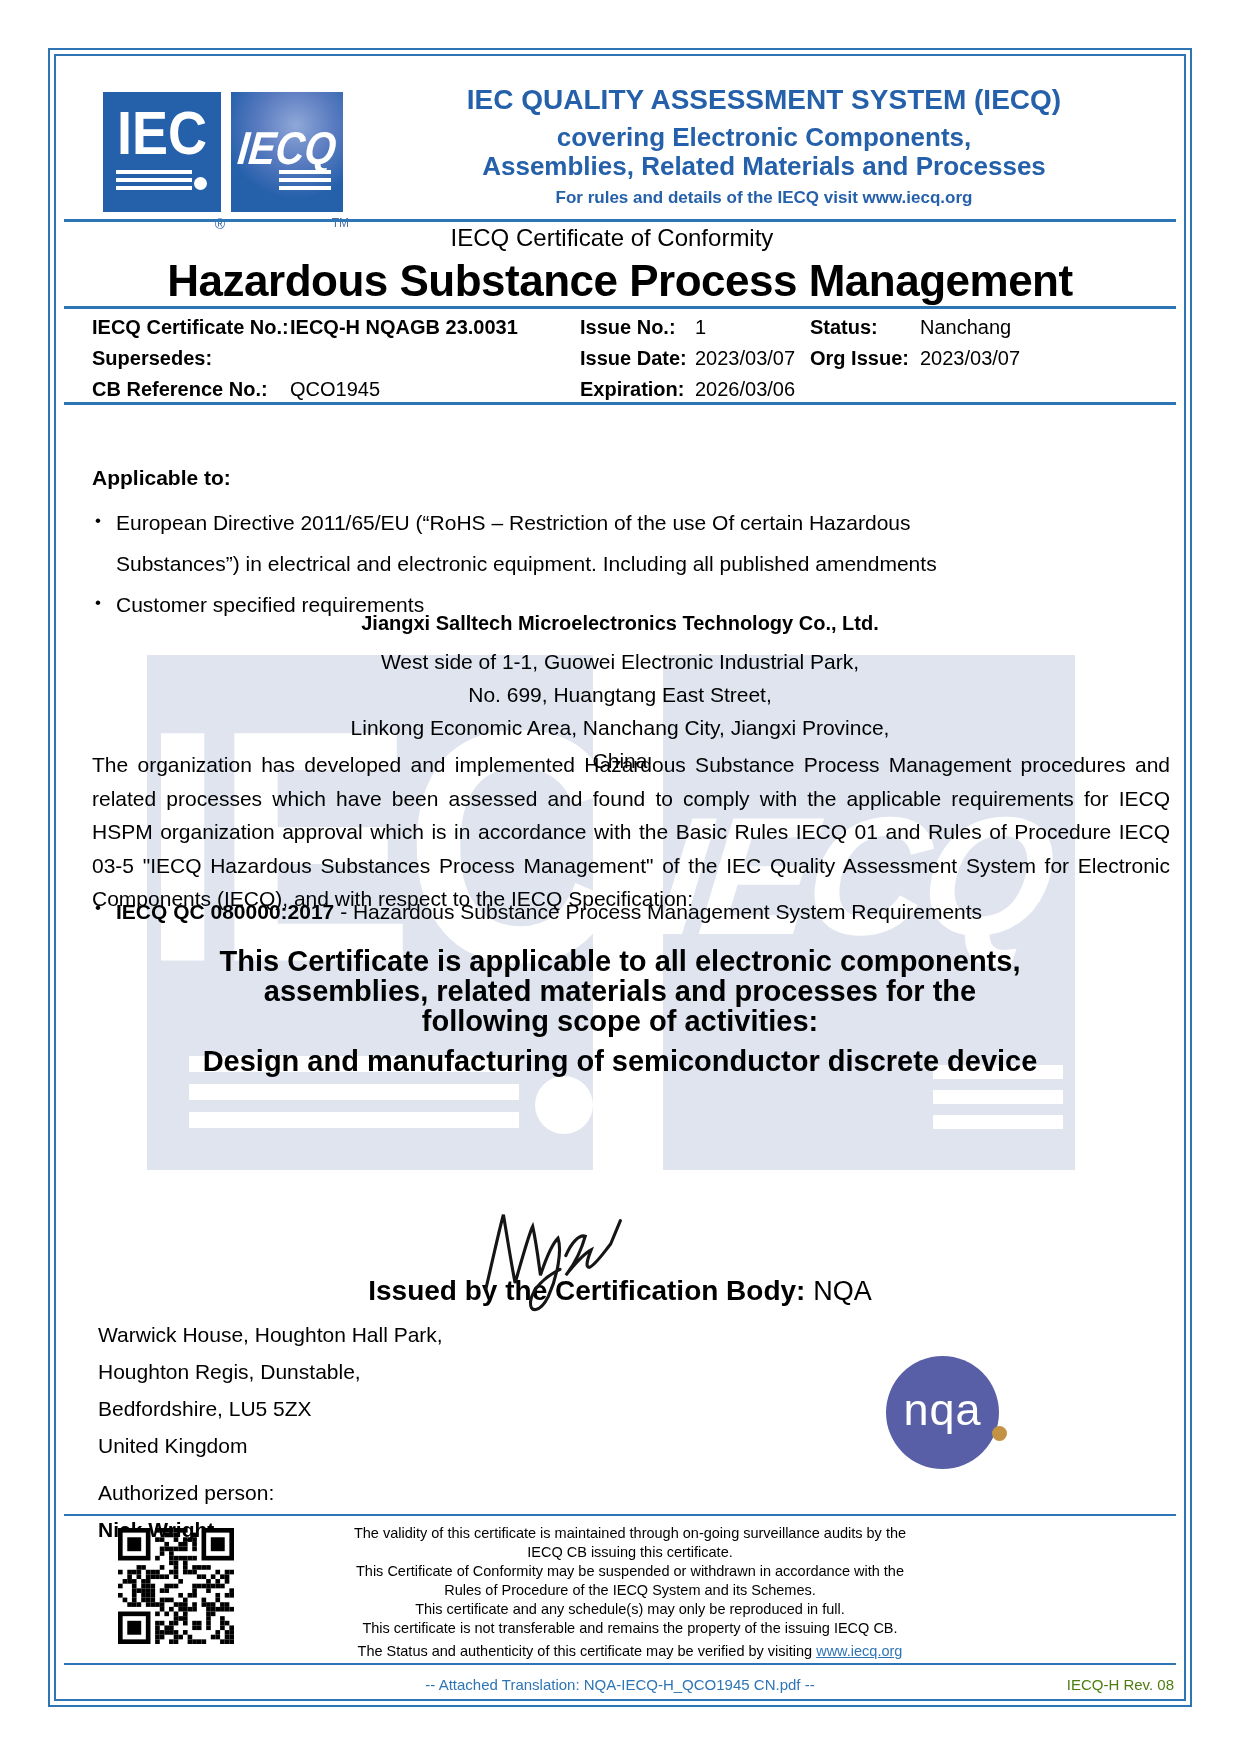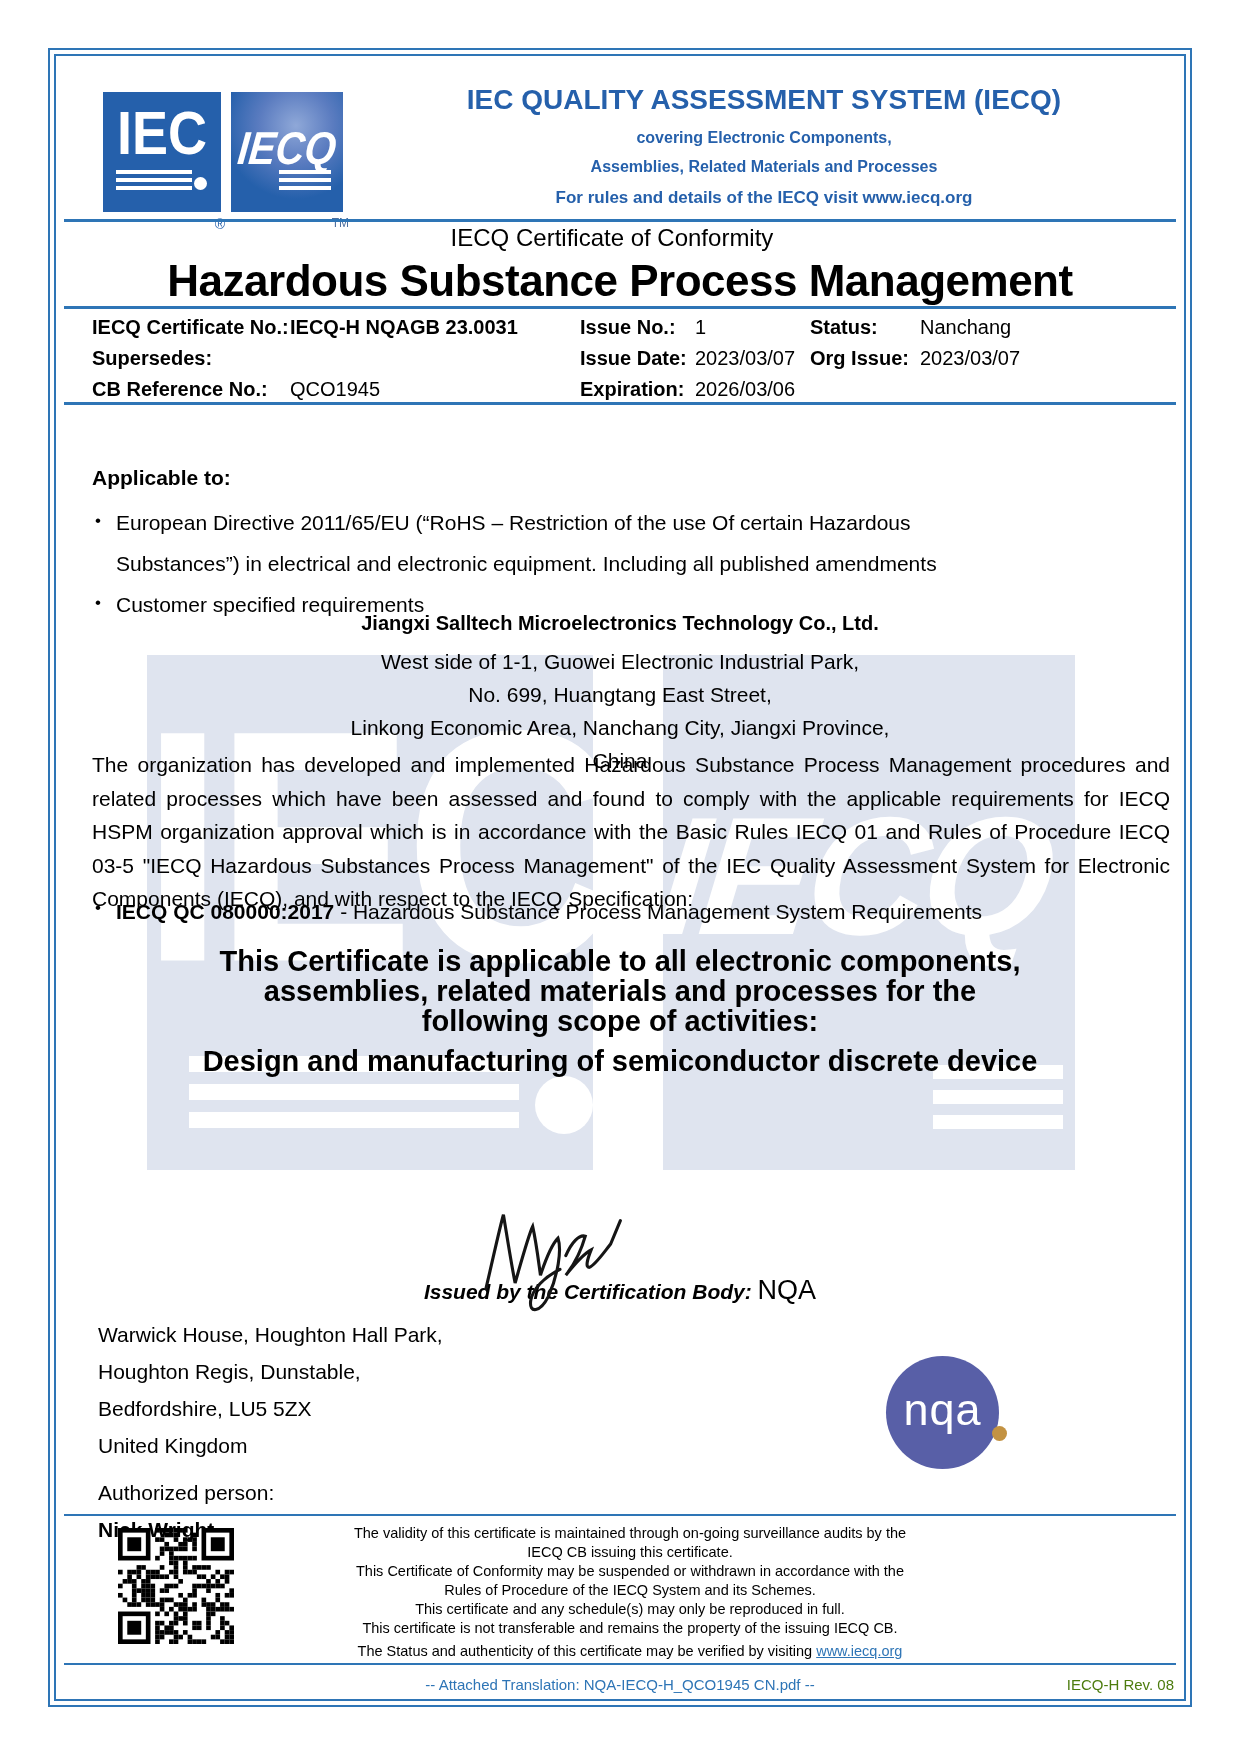--- a/index.html
+++ b/index.html
@@ -21,21 +21,21 @@
   .logo-iecq{position:relative;width:112px;height:120px;margin-left:10px;
              background:radial-gradient(circle at 58% 28%, #8fa8d8 0%, #5b7cc0 34%, var(--brand-blue,#2a5ea7) 68%);}
   .iecq-word{position:absolute;top:34px;left:0;right:0;text-align:center;color:#fff;font-size:40px;font-weight:700;
              font-style:italic;transform:skewX(-6deg) scaleY(1.15);}
   .iecq-bars{position:absolute;right:12px;bottom:18px;width:52px;}
   .iecq-bars div{height:4px;background:#fff;margin-bottom:4px;}
   .tm-mark{position:absolute;right:-6px;bottom:-18px;color:#4d6f9f;font-size:12px;}
   
   .head-text{top:84px;left:360px;right:72px;text-align:center;color:var(--brand-blue,#1f66b1);}
   .ht1{font-size:28px;font-weight:700;margin-bottom:7px;}
-  .ht2,.ht3{font-size:16px;font-weight:700;line-height:29px;}
+  .ht2,.ht3{font-size:26px;font-weight:700;line-height:29px;}
   .ht4{font-size:17px;font-weight:700;margin-top:7px;}
   .rule{position:absolute;left:64px;right:64px;height:3px;background:var(--rule-blue,#2e75b6);z-index:2;}
   .thin{height:2px;}
   
   .title1{top:224px;left:0;right:16px;text-align:center;font-size:24px;font-weight:400;}
   .title2{top:256px;left:0;right:0;text-align:center;font-size:44px;font-weight:700;letter-spacing:-0.5px;}
   
   .info{top:312px;left:92px;right:70px;font-size:20px;}
   .irow{display:grid;grid-template-columns:198px 290px 115px 115px 110px 1fr;line-height:31px;}
   .lbl{font-weight:700;}
@@ -68,21 +68,21 @@
           transform:scaleY(1.1);letter-spacing:-10px;}
   .wm-iecq{position:absolute;top:125px;left:-2px;font-size:168px;font-weight:700;font-style:italic;color:#fff;
            transform:skewX(-6deg);letter-spacing:-6px;}
   .wm-bars{position:absolute;bottom:30px;left:42px;width:330px;}
   .wm-bars div{height:16px;background:#fff;margin-bottom:12px;}
   .wm-circ{position:absolute;bottom:36px;left:388px;width:58px;height:58px;border-radius:50%;background:#fff;}
   .wm-bars-r{position:absolute;bottom:30px;right:12px;width:130px;}
   .wm-bars-r div{height:14px;background:#fff;margin-bottom:11px;}
   
   .issued{top:1275px;left:0;right:0;text-align:center;}
-  .issued-lbl{font-size:21px;font-weight:700;font-style:italic;}
+  .issued-lbl{font-size:28px;font-weight:700;}
   .issued-nqa{font-size:27px;font-weight:500;}
   
   .issuer{top:1316px;left:98px;font-size:21px;line-height:37px;}
   .auth-lbl{margin-top:10px;}
   .auth-name{font-weight:700;}
   
   .sig{top:1205px;left:468px;}
   
   .nqa{top:1356px;left:886px;width:135px;height:118px;}
   .nqa-circle{width:113px;height:113px;border-radius:50%;background:var(--nqa-purple,#585fa7);

